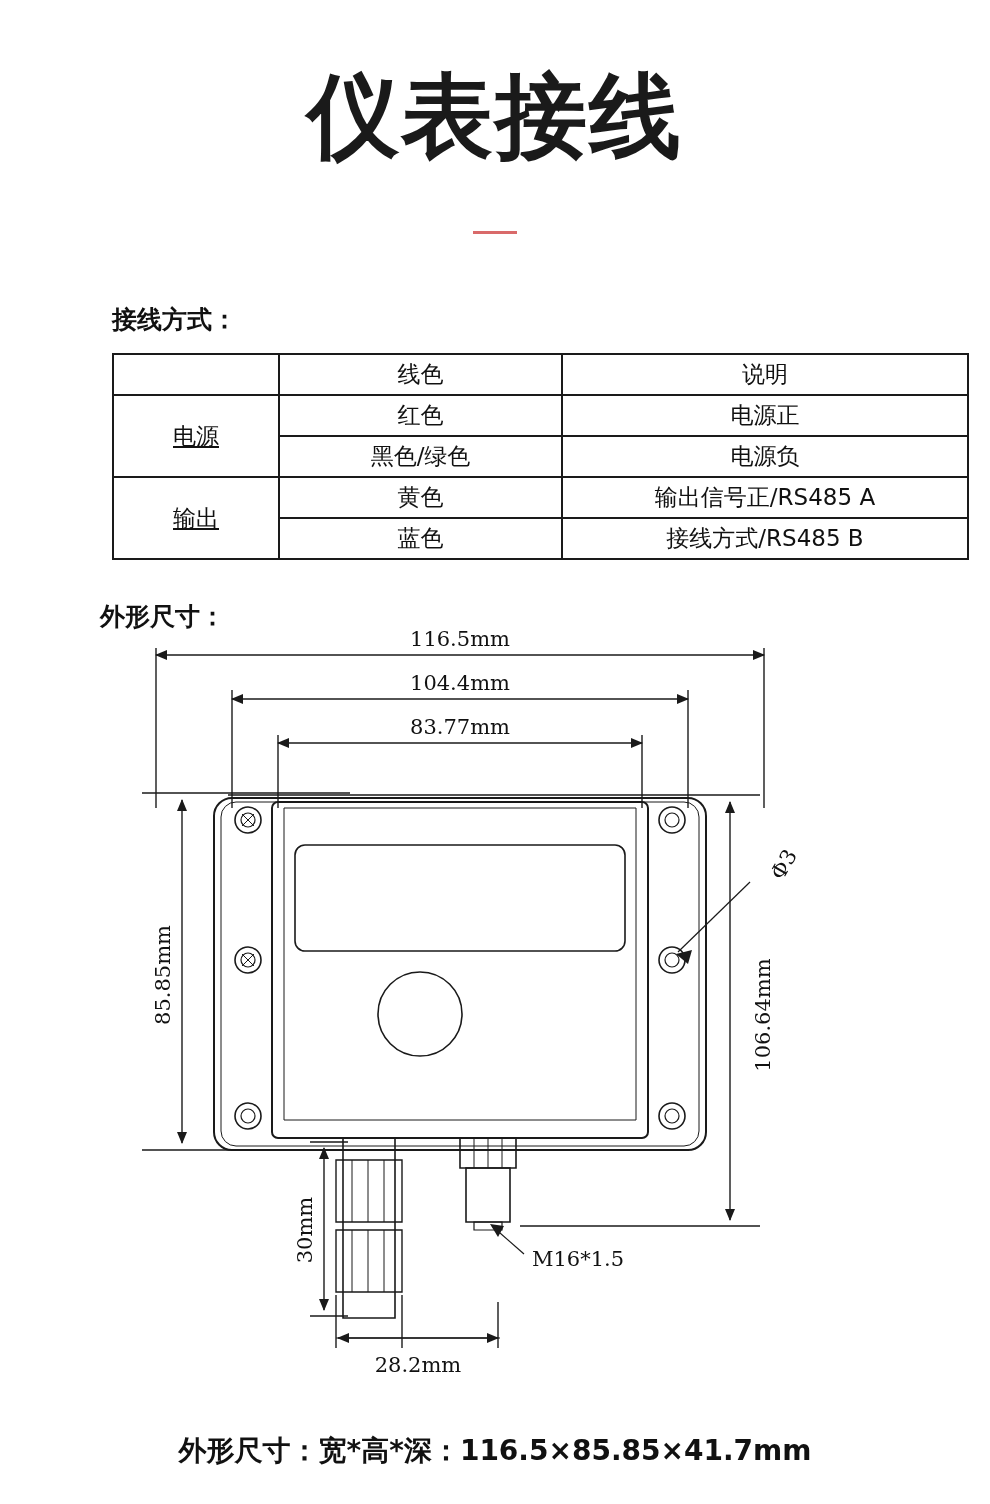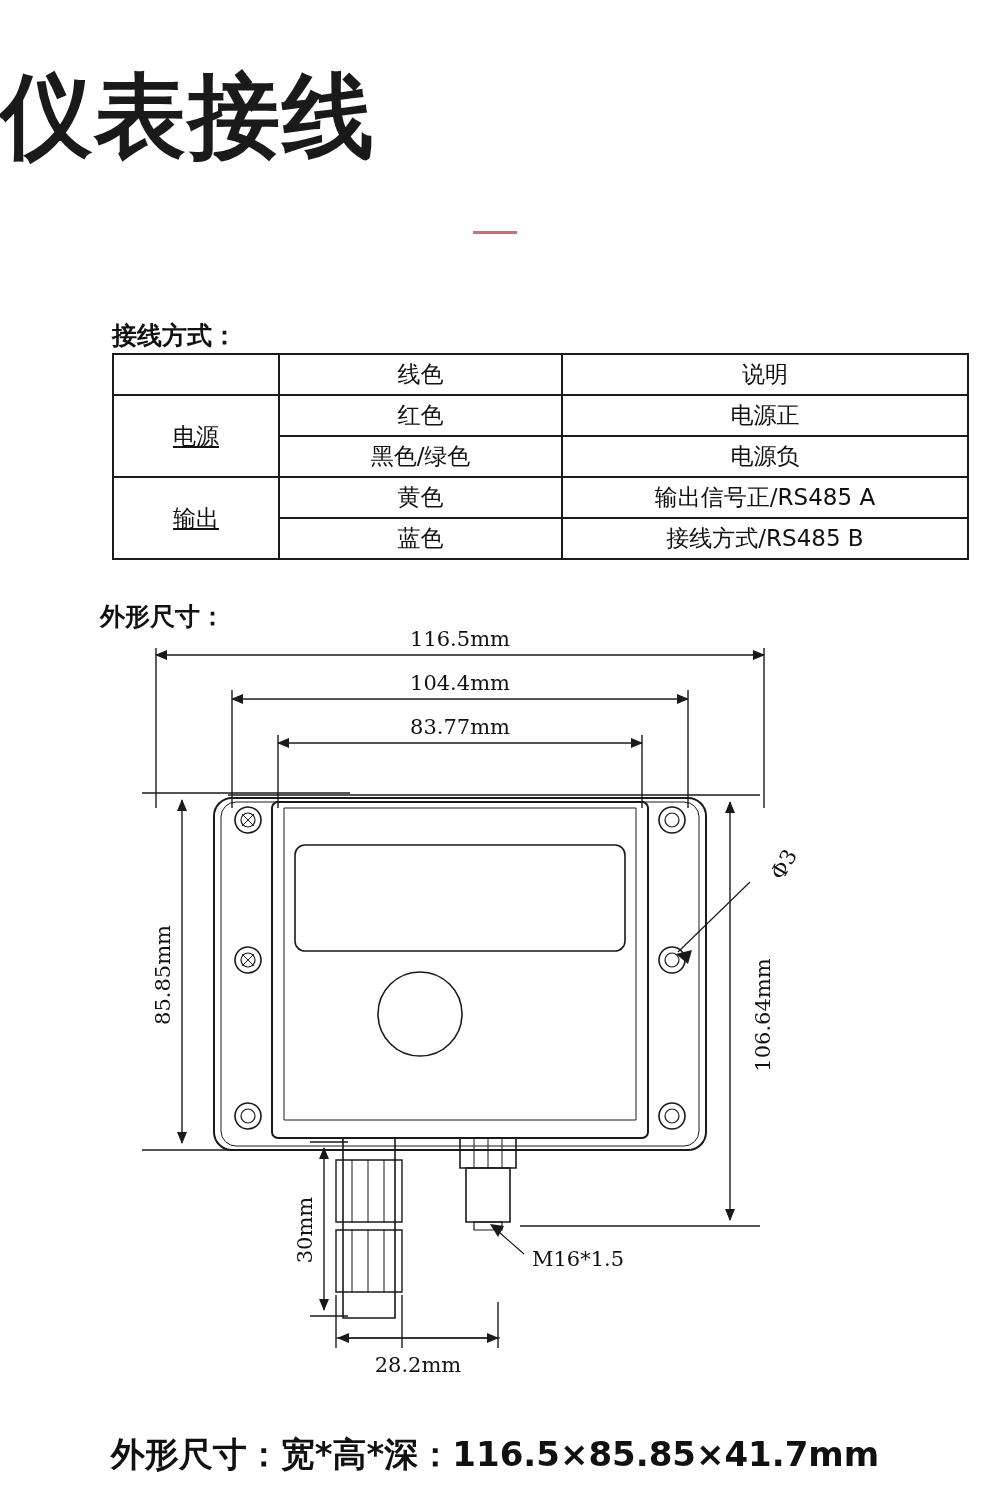--- a/index.html
+++ b/index.html
@@ -15,20 +15,21 @@
     color: #111;
     overflow: hidden;
   }
 
   
   .title {
     position: absolute;
     top: 62px;
     left: 0;
     width: 990px;
+    text-align: center;
     font-family: "DejaVu Sans", sans-serif;
     font-weight: bold;
     font-size: 92px;
     line-height: 110px;
     letter-spacing: 2px;
     color: #1a1a1a;
   }
   .title-underline {
     position: absolute;
     top: 231px;
@@ -39,21 +40,21 @@
   }
 
   
   .section-label {
     position: absolute;
     font-family: "DejaVu Sans", sans-serif;
     font-weight: bold;
     font-size: 25px;
     color: #111;
   }
-  #wiring-label { top: 319px; left: 112px; text-align: center; }
+  #wiring-label { top: 303px; left: 112px; text-align: center; }
   #dims-label   { top: 600px; left: 100px; }
 
   
   .wiring-table {
     position: absolute;
     top: 353px;
     left: 112px;
     width: 765px;
     border-collapse: collapse;
     table-layout: fixed;
@@ -80,21 +81,21 @@
   }
 
   
   .footer {
     position: absolute;
     top: 1432px;
     left: 0;
     width: 990px;
     text-align: center;
     font-family: "DejaVu Sans", sans-serif;
-    font-size: 34px;
+    font-size: 28px;
     font-weight: bold;
     color: #111;
   }
 </style>
 </head>
 <body>
 
 <div class="title">仪表接线</div>
 <div class="title-underline"></div>
 

